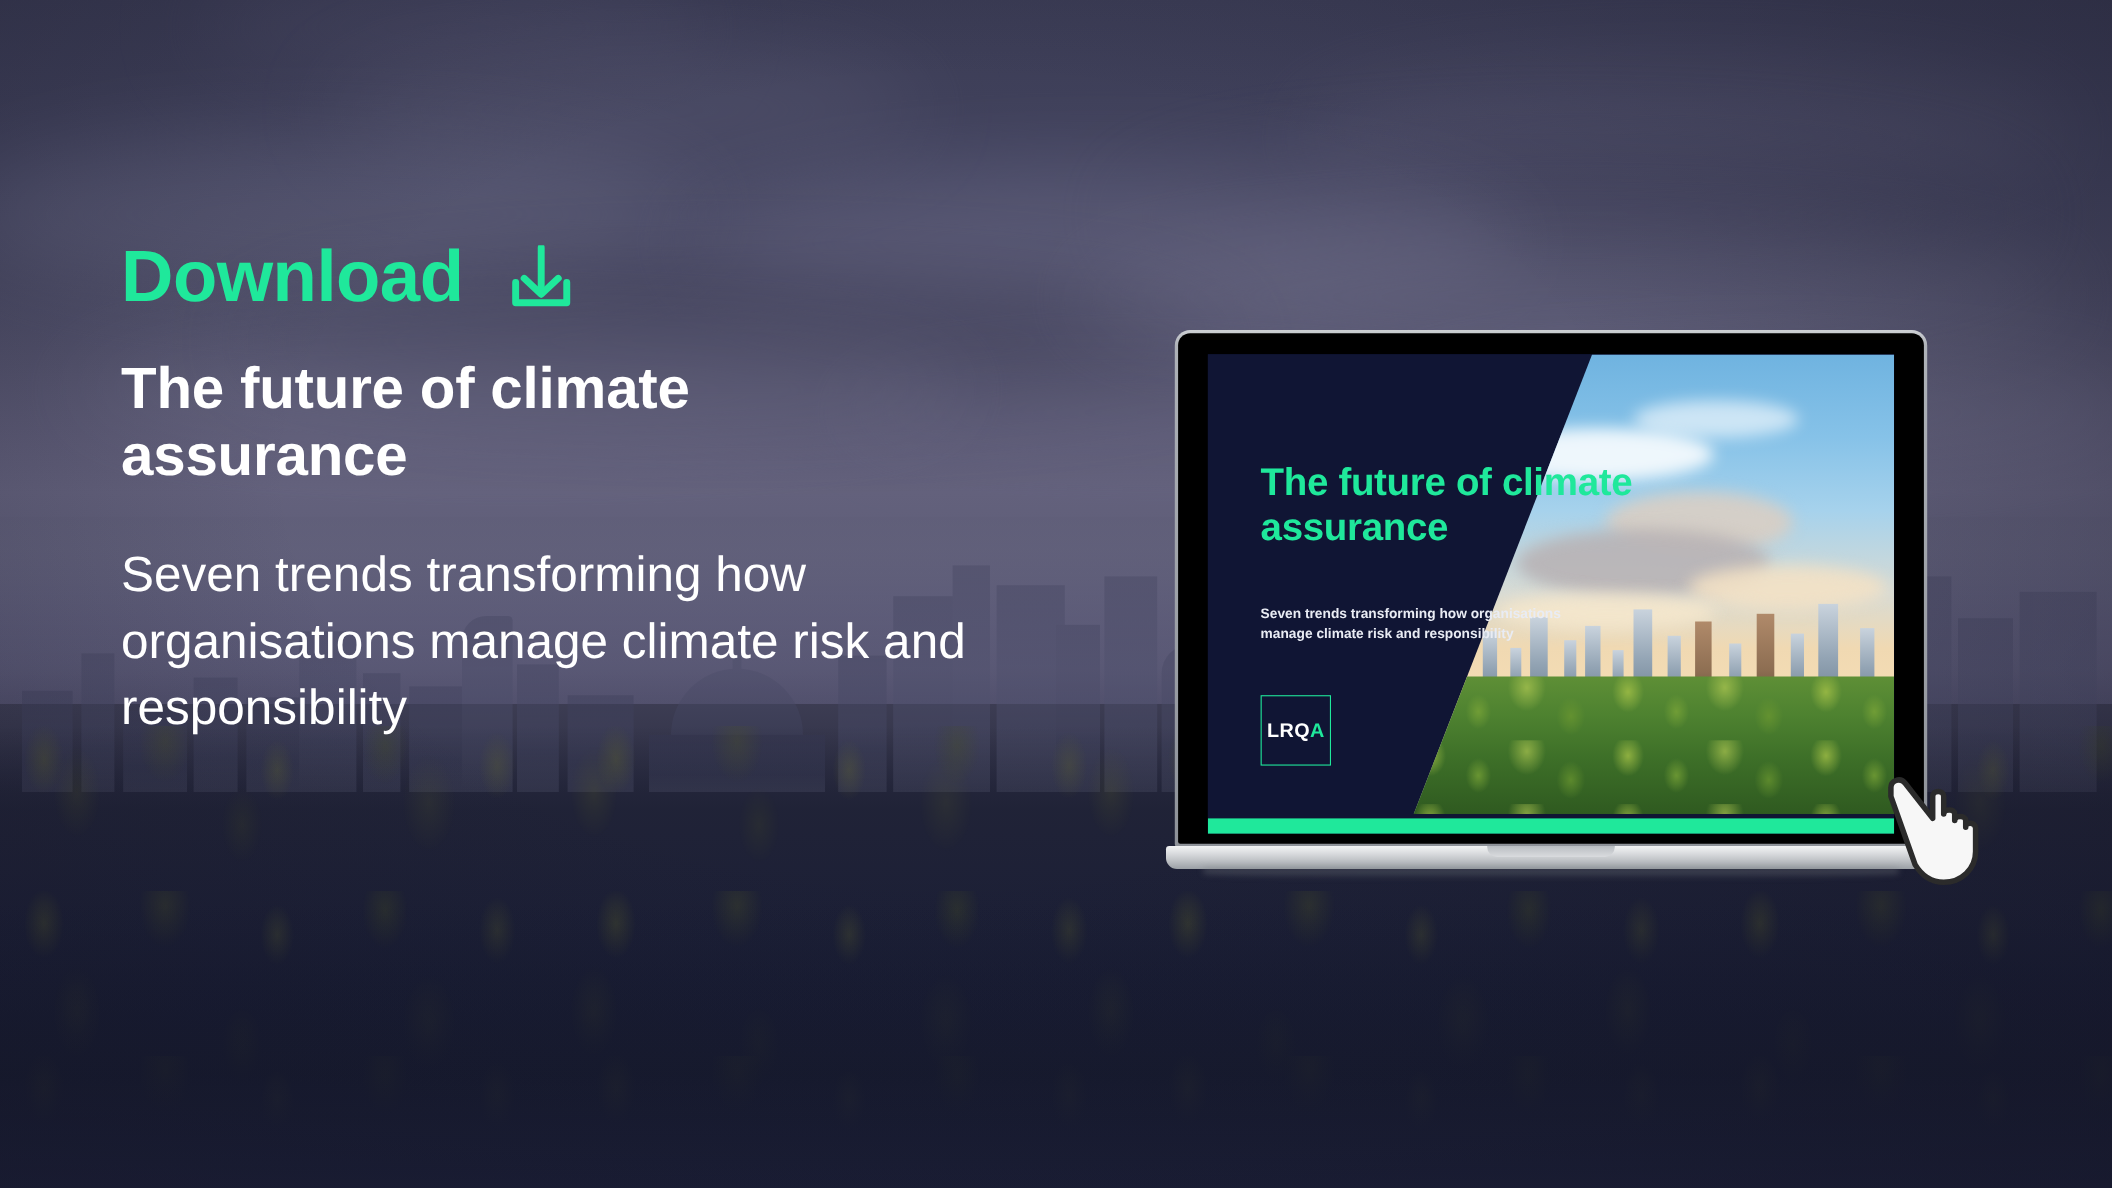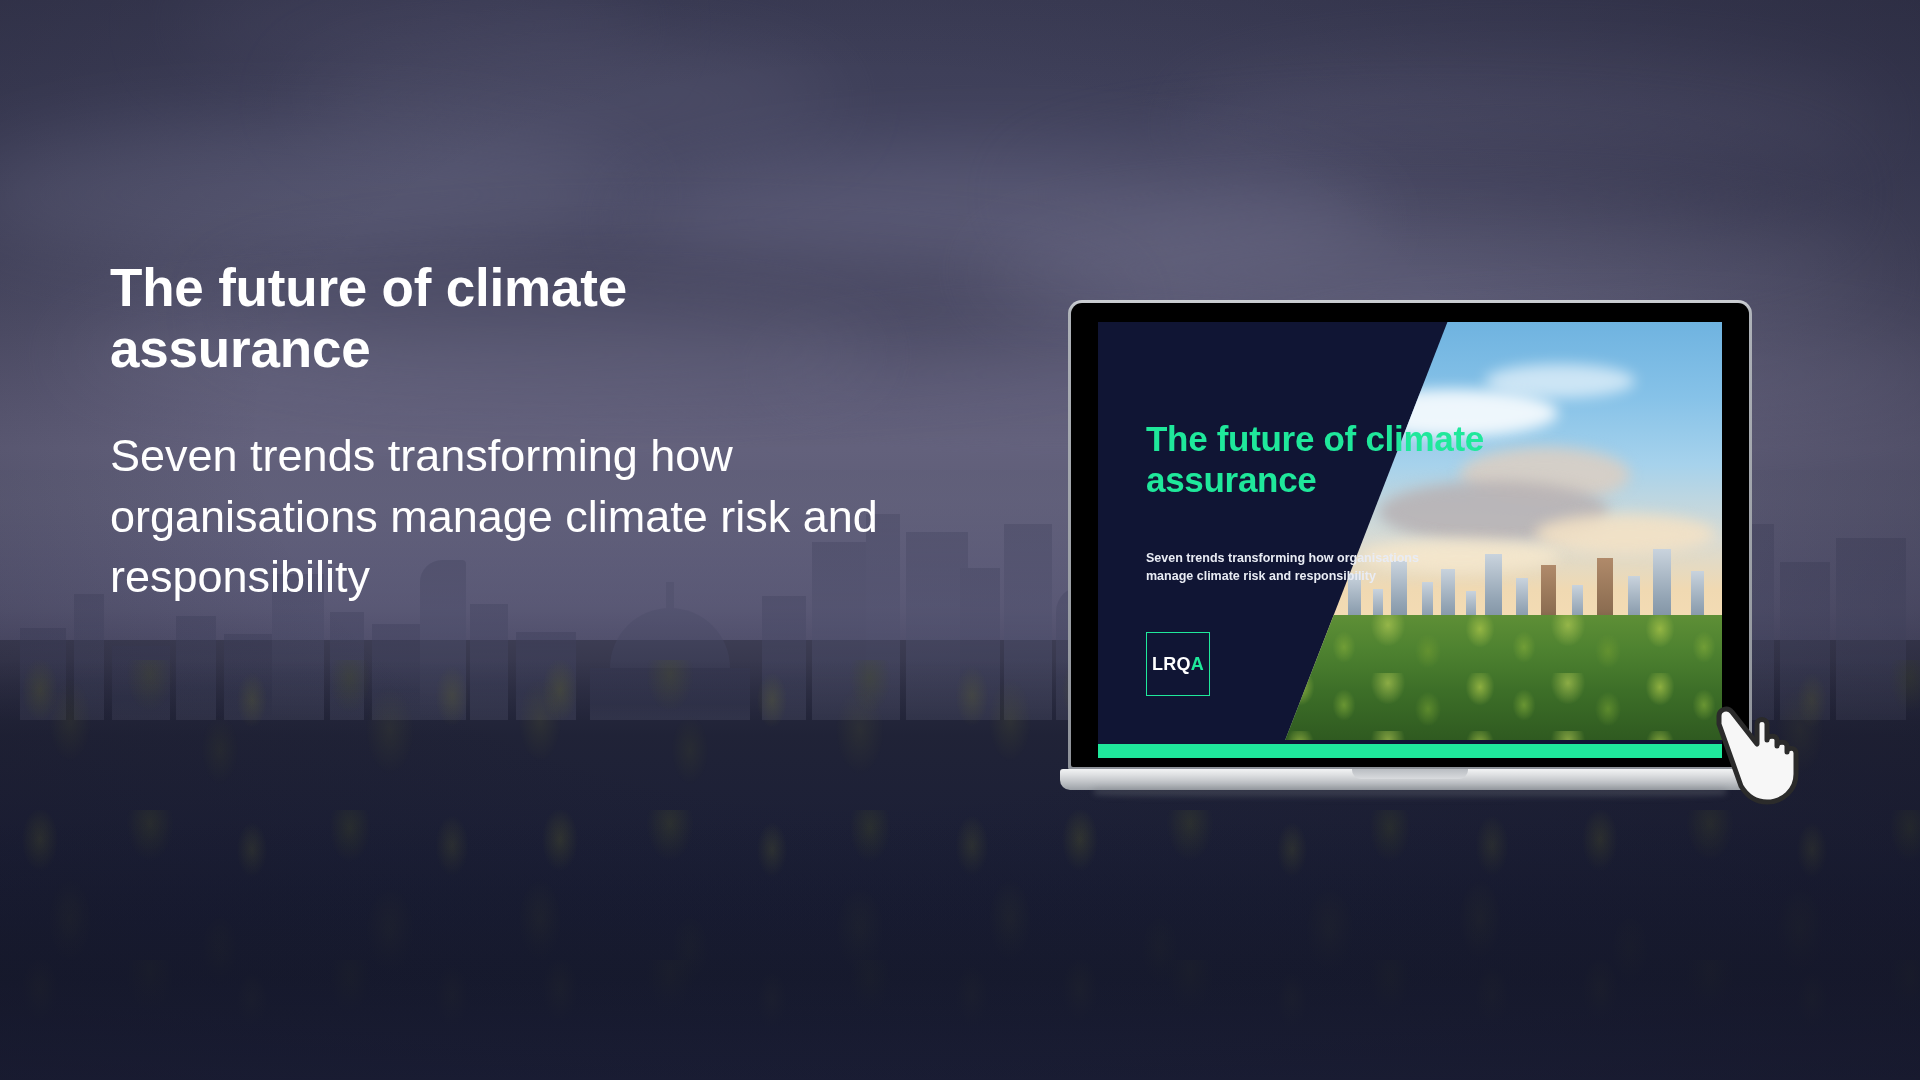--- a/index.html
+++ b/index.html
@@ -328,20 +328,28 @@
     <div class="trees">
       <div class="tree-tex"></div>
       <div class="tree-tex2"></div>
     </div>
     <div class="trees-fade"></div>
     <div class="vignette"></div>
   </div>
 
   <div class="copy">
 
+    <div class="download-row">
+      <div class="download-word">Download</div>
+      <svg class="dl-icon" viewBox="0 0 64 62">
+        <path d="M32 2 L32 44" stroke="#1fe89b" stroke-width="6.5" stroke-linecap="round" fill="none"></path>
+        <path d="M16 31 L32 46 L48 31" stroke="#1fe89b" stroke-width="6.5" stroke-linecap="round" stroke-linejoin="round" fill="none"></path>
+        <path d="M8 35 L8 54 L56 54 L56 35" stroke="#1fe89b" stroke-width="6.5" stroke-linecap="round" stroke-linejoin="round" fill="none"></path>
+      </svg>
+    </div>
 
     <div class="headline">The future of climate assurance</div>
 
     <div class="subcopy">Seven trends transforming how organisations manage climate risk and responsibility</div>
   </div>
 
   <div class="laptop">
 
     <div class="lid">
       <div class="bezel"></div>

